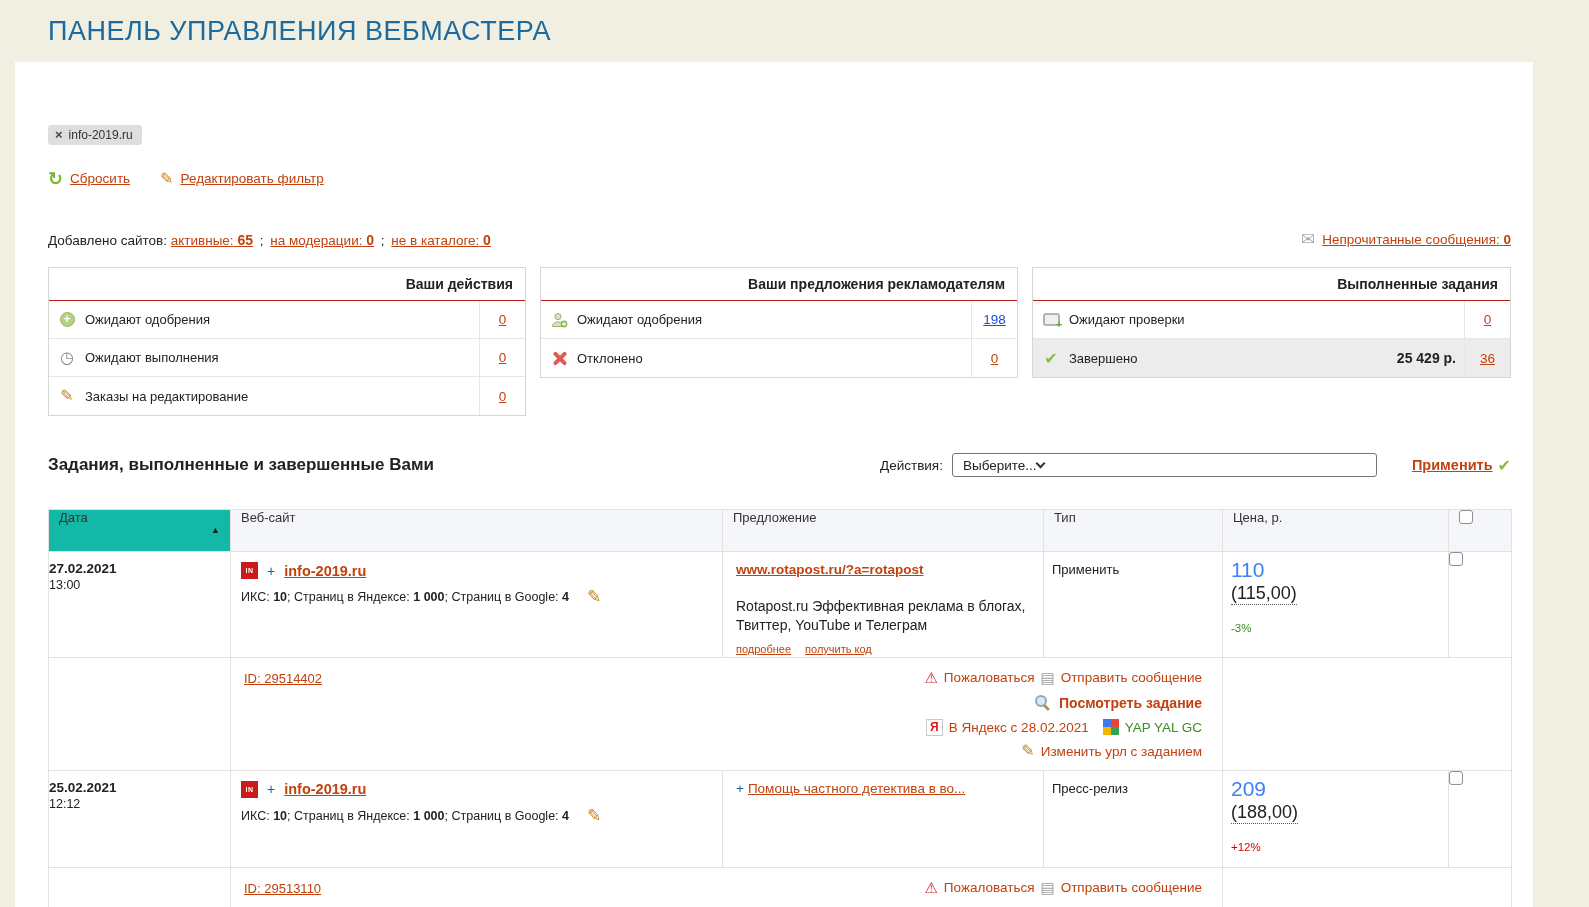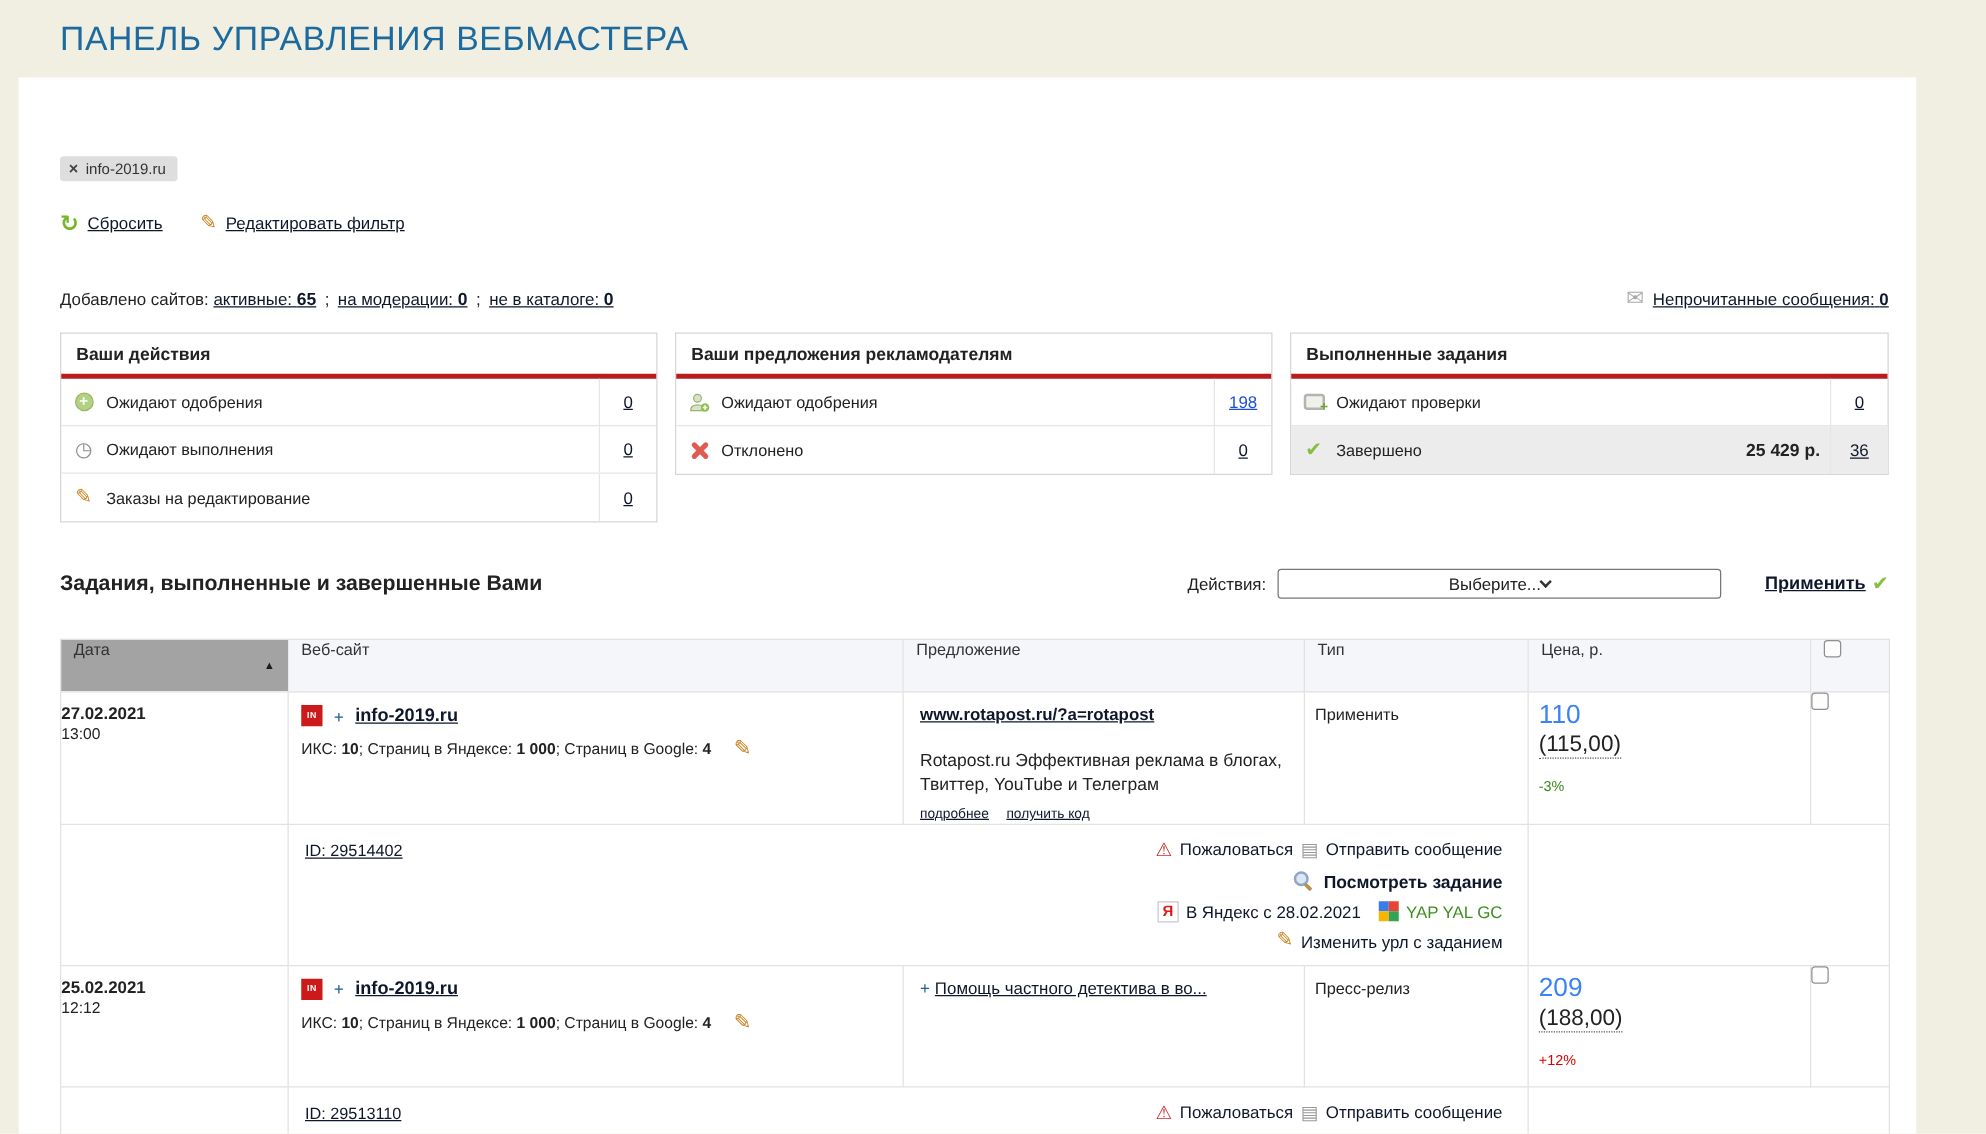--- a/index.html
+++ b/index.html
@@ -2,21 +2,21 @@
 <html><head>
 <meta charset="utf-8">
 <style>
   * { box-sizing: border-box; margin: 0; padding: 0; }
   html,body { width:1589px; height:907px; overflow:hidden; }
   body {
     background:#f1efe2;
     font-family:"Liberation Sans","DejaVu Sans",sans-serif;
     color:#222;
   }
-  a { color:#0f172a; text-decoration:underline; cursor:pointer; }
+  a { color:#c2410c; text-decoration:underline; cursor:pointer; }
 
   
   .page-header { height:62px; display:flex; align-items:center; padding-left:48px; }
   .page-header h1 { font-size:27px; font-weight:400; color:#1c6a9e; letter-spacing:.5px; }
 
   
   .sheet { margin-left:15px; width:1518px; background:#fff; height:845px; }
   .inner { padding:63px 22px 0 33px; }
 
   
@@ -36,21 +36,21 @@
   .sites-left b { font-size:14px; }
   .sep { margin:0 3px; }
   .messages { display:inline-flex; align-items:center; gap:7px; }
   .i-env { color:#aaa; font-size:17px; }
   .messages a b { font-weight:bold; }
 
   
   .panels { margin-top:17px; display:flex; justify-content:space-between; gap:14px; align-items:flex-start; }
   .panel { width:478px; border:1px solid #d6d6d6; background:#fff; }
   .panel:last-child { width:479px; }
-  .panel-header { padding:8px 12px; font-size:14px; font-weight:bold; border-bottom:4px solid #b91c1c; }
+  .panel-header { padding:8px 12px; font-size:14px; font-weight:bold; border-bottom:1px solid #b91c1c;text-align:right; }
   .prow { display:flex; align-items:center; min-height:38px; border-bottom:1px solid #e6e6e6; font-size:13px; }
   .prow:last-child { border-bottom:none; }
   .prow.highlight { background:#ececec; }
   .picon { width:36px; display:flex; justify-content:center; }
   .plabel { flex:1; }
   .pamount { font-weight:bold; font-size:14px; margin-right:8px; }
   .pvalue { width:46px; align-self:stretch; border-left:1px solid #e6e6e6; display:flex; align-items:center; justify-content:center; }
   .pvalue a { font-size:13.5px; }
   .pvalue a.green { color:#1d4ed8; }
 
@@ -62,31 +62,31 @@
   .i-redx::before,.i-redx::after { content:""; position:absolute; left:6px; top:-1px; width:4px; height:17px; background:#e05a52; border-radius:2px; }
   .i-redx::before { transform:rotate(45deg); } .i-redx::after { transform:rotate(-45deg); }
   .i-monitor { display:inline-block; width:17px; height:13px; border:2px solid #b3b3b3; border-radius:3px; background:#eef2ea; position:relative; }
   .i-monitor::after { content:"+"; position:absolute; right:-5px; bottom:-6px; color:#6aa82f; font-weight:bold; font-size:11px; }
   .i-check { color:#86bf3f; font-size:16px; }
 
   
   .section-row { margin-top:37px; display:flex; justify-content:space-between; align-items:center; }
   .section-title { font-size:17px; font-weight:bold; }
   .controls { display:inline-flex; align-items:center; gap:9px; font-size:13.5px; }
-  .select { width:355px; height:24px; border:1px solid #767676; border-radius:3px; background:#fff;
-            display:flex; align-items:center; justify-content:center; padding:0 10px; font-size:13.5px; cursor:pointer; }
+  .select { width:425px; height:24px; border:1px solid #767676; border-radius:3px; background:#fff;
+            display:flex; align-items:center; justify-content:flex-start; padding:0 10px; font-size:13.5px; cursor:pointer; }
   .sel-arrow { width:7px; height:7px; border-right:2px solid #333; border-bottom:2px solid #333; transform:rotate(45deg); margin-top:-3px; }
   .apply { display:inline-flex; align-items:center; gap:5px; margin-left:26px; }
   .apply a { font-weight:bold; font-size:14.5px; }
 
   
   table.tasks { margin-top:32px; width:1463px; border-collapse:collapse; table-layout:fixed; }
   table.tasks th, table.tasks td { border:1px solid #e2e2e2; vertical-align:top; font-size:13px; text-align:left; }
   thead th { background:#f4f6f9; height:42px; font-weight:normal; padding:0 10px; vertical-align:middle; color:#333; }
-  th.th-date { background:#a3a3a3; position:relative;margin-top:44px; }
+  th.th-date { background:#14b8a6; position:relative;margin-top:44px; }
   th .sort { position:absolute; right:10px; top:15px; font-size:9px; color:#1c1c1c; }
   th.th-check, td.cell-check { text-align:center; vertical-align:middle; }
   .checkbox { display:inline-block; width:14px; height:14px; border:1px solid #8f8f8f; border-radius:3px; background:#fdfdfd; cursor:pointer; }
 
   tr.main-row td { height:91px; }
   tr.main-row.r2 td { height:97px; }
 
   td.cell-date { text-align:center; padding-top:9px; }
   .date-d { font-weight:bold; font-size:13.5px; }
   .date-t { font-size:12.5px; margin-top:2px; }

